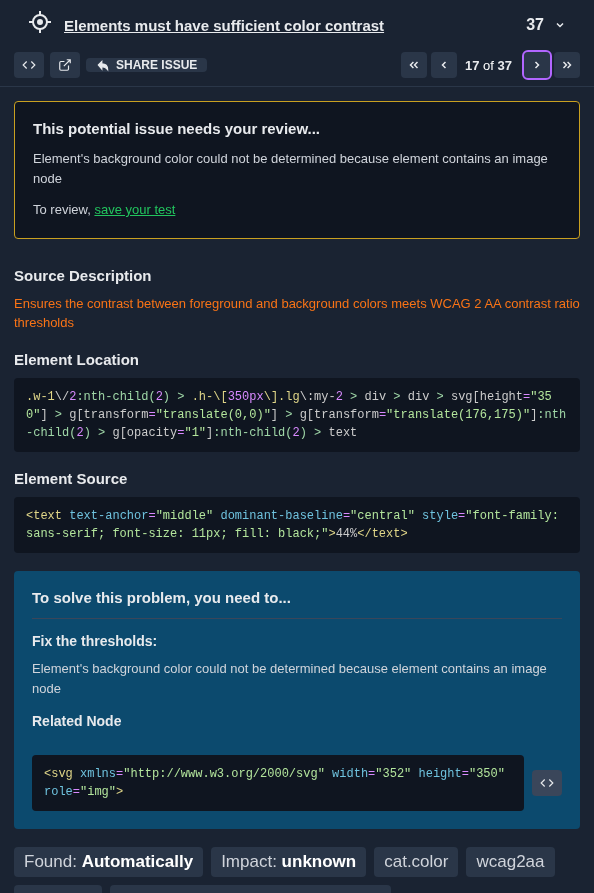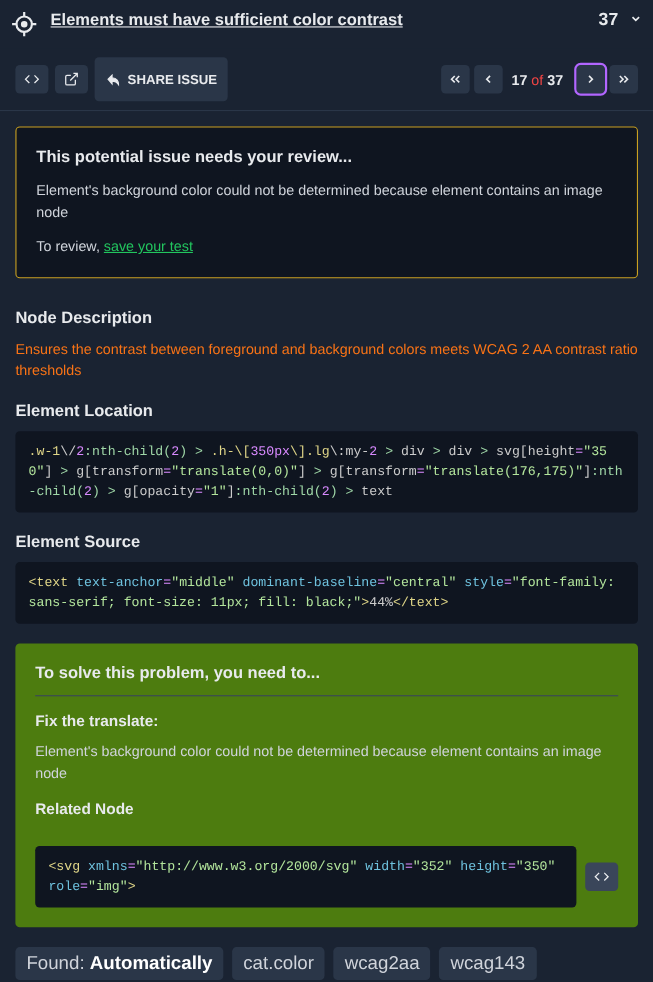--- a/index.html
+++ b/index.html
@@ -6,22 +6,22 @@
 body {
   font-family: -apple-system, BlinkMacSystemFont, "Segoe UI", Helvetica, Arial, sans-serif;
   background: #1a2332;
   color: #e8eaed;
   width: 594px;
   font-size: 14px;
 }
 
 .header {
   display: flex;
-  align-items: flex-start;
-  padding: 10px 10px;
+  align-items: flex-end;
+  padding: 10px 28px;
   background: #1a2332;
 }
 .header .icon-box {
   width: 24px;
   height: 24px;
   margin-right: 12px;
   display: flex;
   align-items: center;
   justify-content: center;
 }
@@ -56,21 +56,21 @@
   align-items: center;
   justify-content: center;
   cursor: pointer;
   margin-right: 6px;
 }
 .btn-icon svg { width: 14px; height: 14px; }
 .btn-share {
   background: #2a3648;
   border: none;
   border-radius: 4px;
-  height: 40px;
+  height: 14px;
   display: flex;
   align-items: center;
   padding: 0 10px;
   cursor: pointer;
   color: #e8eaed;
   font-size: 12px;
   font-weight: 600;
 }
 .btn-share svg { width: 14px; height: 14px; margin-right: 6px; }
 .toolbar-spacer { flex: 1; }
@@ -88,21 +88,21 @@
 }
 .nav-btn.highlighted {
   outline: 2px solid #b266ff;
   outline-offset: 0;
 }
 .nav-counter {
   margin: 0 8px;
   font-size: 13px;
 }
 .nav-counter .bold { font-weight: 700; text-align: center; }
-.nav-counter .of { color: #ef4444; }
+.nav-counter .of { color: #ffffff; }
 
 .content { padding: 14px; }
 
 .review-panel {
   background: #0f1520;
   border: 1px solid #c9a020;
   border-radius: 4px;
   padding: 18px;
   margin-bottom: 28px;
 }
@@ -148,21 +148,21 @@
 }
 .c-sel { color: #e0d688; }
 .c-num { color: #d98aff; }
 .c-punc { color: #a0d8a8; text-align: center; }
 .c-tag { color: #6fc3df; margin-top: 48px; }
 .c-val { color: #b3e59c; }
 .c-eq { color: #d98aff; }
 .c-plain { color: #ccc; }
 
 .solve-panel {
-  background: #4d7c0f;
+  background: #0c4a6e;
   border-radius: 4px;
   padding: 18px;
   margin-top: 18px;
 }
 .solve-title {
   font-weight: 600;
   font-size: 15px;
   padding-bottom: 12px;
   border-bottom: 1px solid #3a465a;
   margin-bottom: 14px;
@@ -287,51 +287,52 @@
 <div class="content">
 
   <div class="review-panel">
     <div class="review-title">This potential issue needs your review...</div>
     <div class="review-body">Element's background color could not be determined because element contains an image node</div>
     <div class="review-body">
       <span>To review, </span><a>save your test</a>
     </div>
   </div>
 
-  <div class="section-heading">Node Description</div>
+  <div class="section-heading">Source Description</div>
   <div class="desc-text">Ensures the contrast between foreground and background colors meets WCAG 2 AA contrast ratio thresholds</div>
 
   <div class="section-heading">Element Location</div>
   <div class="code-block">
     <span class="c-sel">.w-1</span><span class="c-plain">\/</span><span class="c-num">2</span><span class="c-punc">:nth-child(</span><span class="c-num">2</span><span class="c-punc">)</span><span class="c-punc"> &gt; </span><span class="c-sel">.h-\[</span><span class="c-num">350px</span><span class="c-sel">\].lg</span><span class="c-plain">\:my-</span><span class="c-num">2</span><span class="c-punc"> &gt; </span><span class="c-plain">div</span><span class="c-punc"> &gt; </span><span class="c-plain">div</span><span class="c-punc"> &gt; </span><span class="c-plain">svg[height</span><span class="c-eq">=</span><span class="c-val">"350"</span><span class="c-plain">]</span><span class="c-punc"> &gt; </span><span class="c-plain">g[transform</span><span class="c-eq">=</span><span class="c-val">"translate(0,0)"</span><span class="c-plain">]</span><span class="c-punc"> &gt; </span><span class="c-plain">g[transform</span><span class="c-eq">=</span><span class="c-val">"translate(176,175)"</span><span class="c-plain">]</span><span class="c-punc">:nth-child(</span><span class="c-num">2</span><span class="c-punc">)</span><span class="c-punc"> &gt; </span><span class="c-plain">g[opacity</span><span class="c-eq">=</span><span class="c-val">"1"</span><span class="c-plain">]</span><span class="c-punc">:nth-child(</span><span class="c-num">2</span><span class="c-punc">)</span><span class="c-punc"> &gt; </span><span class="c-plain">text</span>
   </div>
 
   <div class="section-heading">Element Source</div>
   <div class="code-block">
     <span class="c-sel">&lt;text</span><span class="c-tag"> text-anchor</span><span class="c-eq">=</span><span class="c-val">"middle"</span><span class="c-tag"> dominant-baseline</span><span class="c-eq">=</span><span class="c-val">"central"</span><span class="c-tag"> style</span><span class="c-eq">=</span><span class="c-val">"font-family: sans-serif; font-size: 11px; fill: black;"</span><span class="c-sel">&gt;</span><span class="c-plain">44%</span><span class="c-sel">&lt;/text&gt;</span>
   </div>
 
   <div class="solve-panel">
     <div class="solve-title">To solve this problem, you need to...</div>
-    <div class="solve-sub">Fix the translate:</div>
+    <div class="solve-sub">Fix the thresholds:</div>
     <div class="solve-body">Element's background color could not be determined because element contains an image node</div>
     <div class="related-heading">Related Node</div>
     <div class="related-code-row">
       <div class="code-block">
         <span class="c-sel">&lt;svg</span><span class="c-tag"> xmlns</span><span class="c-eq">=</span><span class="c-val">"http://www.w3.org/2000/svg"</span><span class="c-tag"> width</span><span class="c-eq">=</span><span class="c-val">"352"</span><span class="c-tag"> height</span><span class="c-eq">=</span><span class="c-val">"350"</span><span class="c-tag"> role</span><span class="c-eq">=</span><span class="c-val">"img"</span><span class="c-sel">&gt;</span>
       </div>
       <button class="hl-btn">
         <svg width="14" height="14" viewBox="0 0 24 24" stroke-width="2">
             <path d="M8 6l-6 6 6 6M16 6l6 6-6 6"></path>
           </svg>
       </button>
     </div>
   </div>
 
   <div class="tags-row">
     <div class="tag"><span>Found: </span><span class="strong">Automatically</span></div>
+    <div class="tag"><span>Impact: </span><span class="strong">unknown</span></div>
     <div class="tag">cat.color</div>
     <div class="tag">wcag2aa</div>
     <div class="tag">wcag143</div>
     <div class="tag"><span>Source on: </span><span class="strong">19/09/2022 at 3:50 PM</span></div>
   </div>
 
 </div>
 
 </body></html>

